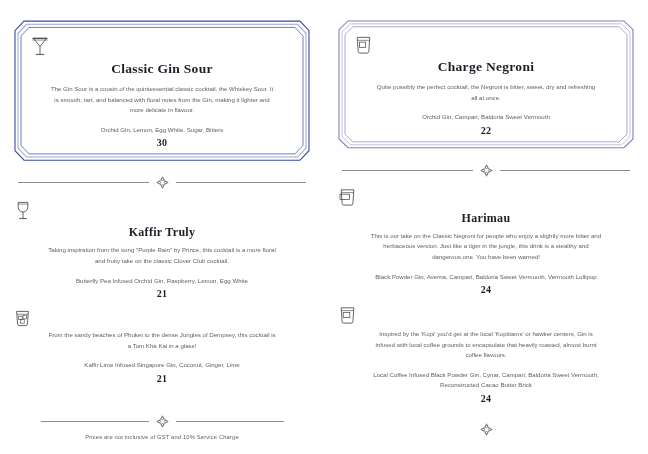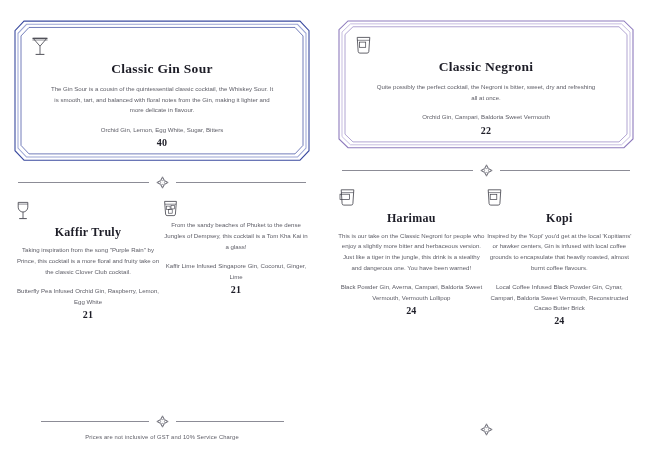--- a/index.html
+++ b/index.html
@@ -125,21 +125,21 @@
     max-width: 108px;
   }
   .ornament {
     flex: 0 0 auto;
     line-height: 0;
   }
 
   
   .drink-list {
     display: flex;
-    flex-direction: row;
+    flex-direction: column;
   }
   .drink-item {
     text-align: center;
     padding: 6px 0 4px 0;
   }
 
   
   .page-footer {
     margin-top: auto;
     padding-bottom: 14px;
@@ -172,21 +172,21 @@
             <path d="M3.2 4.3 H16.8 L10 12.2 Z" fill="none" stroke="#3d3d46" stroke-width="0.8"></path>
             <line x1="2.4" y1="4.3" x2="17.6" y2="4.3" stroke="#3d3d46" stroke-width="0.9"></line>
             <line x1="2.4" y1="6.0" x2="17.6" y2="6.0" stroke="#3d3d46" stroke-width="0.6"></line>
             <line x1="10" y1="12.2" x2="10" y2="20" stroke="#3d3d46" stroke-width="0.8"></line>
             <line x1="5.6" y1="20.4" x2="14.4" y2="20.4" stroke="#3d3d46" stroke-width="0.9"></line>
           </svg>
         </span>
         <div class="drink-name">Classic Gin Sour</div>
         <div class="drink-desc">The Gin Sour is a cousin of the quintessential classic cocktail, the Whiskey Sour. It is smooth, tart, and balanced with floral notes from the Gin, making it lighter and more delicate in flavour.</div>
         <div class="drink-ingredients">Orchid Gin, Lemon, Egg White, Sugar, Bitters</div>
-        <div class="drink-price">40</div>
+        <div class="drink-price">30</div>
       </div>
     </div>
 
     <div class="ornament-divider">
       <div class="rule"></div>
       <span class="ornament">
         <svg width="13" height="13" viewBox="0 0 13 13">
           <path d="M6.5 0.8 L8.4 4.6 L12.2 6.5 L8.4 8.4 L6.5 12.2 L4.6 8.4 L0.8 6.5 L4.6 4.6 Z" fill="none" stroke="#6b6b75" stroke-width="0.8"></path>
           <circle cx="6.5" cy="3.4" r="1.25" fill="none" stroke="#6b6b75" stroke-width="0.7"></circle>
           <circle cx="6.5" cy="9.6" r="1.25" fill="none" stroke="#6b6b75" stroke-width="0.7"></circle>
@@ -260,21 +260,21 @@
       </svg>
 
       <div class="feature-inner">
         <span class="glass-icon">
           <svg width="19" height="22" viewBox="0 0 19 22">
             <path d="M3.2 3.4 H15.8 L14.8 17.6 A1.7 1.7 0 0 1 13.1 19.1 H5.9 A1.7 1.7 0 0 1 4.2 17.6 Z" fill="none" stroke="#3d3d46" stroke-width="0.8"></path>
             <line x1="3.4" y1="6.3" x2="15.6" y2="6.3" stroke="#3d3d46" stroke-width="0.6"></line>
             <rect x="5.4" y="8.1" width="6.3" height="5.2" fill="none" stroke="#3d3d46" stroke-width="0.7"></rect>
           </svg>
         </span>
-        <div class="drink-name">Classic Negroni</div>
+        <div class="drink-name">Charge Negroni</div>
         <div class="drink-desc">Quite possibly the perfect cocktail, the Negroni is bitter, sweet, dry and refreshing all at once.</div>
         <div class="drink-ingredients">Orchid Gin, Campari, Baldoria Sweet Vermouth</div>
         <div class="drink-price">22</div>
       </div>
     </div>
 
     <div class="ornament-divider">
       <div class="rule"></div>
       <span class="ornament">
         <svg width="13" height="13" viewBox="0 0 13 13">
@@ -305,21 +305,20 @@
       </div>
 
       <div class="drink-item">
         <span class="glass-icon">
           <svg width="19" height="21" viewBox="0 0 19 21">
             <path d="M3.2 2.8 H15.8 L14.9 16.6 A1.7 1.7 0 0 1 13.2 18.1 H5.8 A1.7 1.7 0 0 1 4.1 16.6 Z" fill="none" stroke="#3d3d46" stroke-width="0.8"></path>
             <line x1="3.4" y1="5.6" x2="15.6" y2="5.6" stroke="#3d3d46" stroke-width="0.6"></line>
             <rect x="5.2" y="7.3" width="6.6" height="5.3" fill="none" stroke="#3d3d46" stroke-width="0.7"></rect>
           </svg>
         </span>
-        <div class="drink-name">Kopi</div>
         <div class="drink-desc">Inspired by the 'Kopi' you'd get at the local 'Kopitiams' or hawker centers, Gin is infused with local coffee grounds to encapsulate that heavily roasted, almost burnt coffee flavours.</div>
         <div class="drink-ingredients">Local Coffee Infused Black Powder Gin, Cynar, Campari, Baldoria Sweet Vermouth, Reconstructed Cacao Butter Brick</div>
         <div class="drink-price">24</div>
       </div>
 
     </div>
 
     <div class="page-footer">
       <div class="ornament-divider">
 

